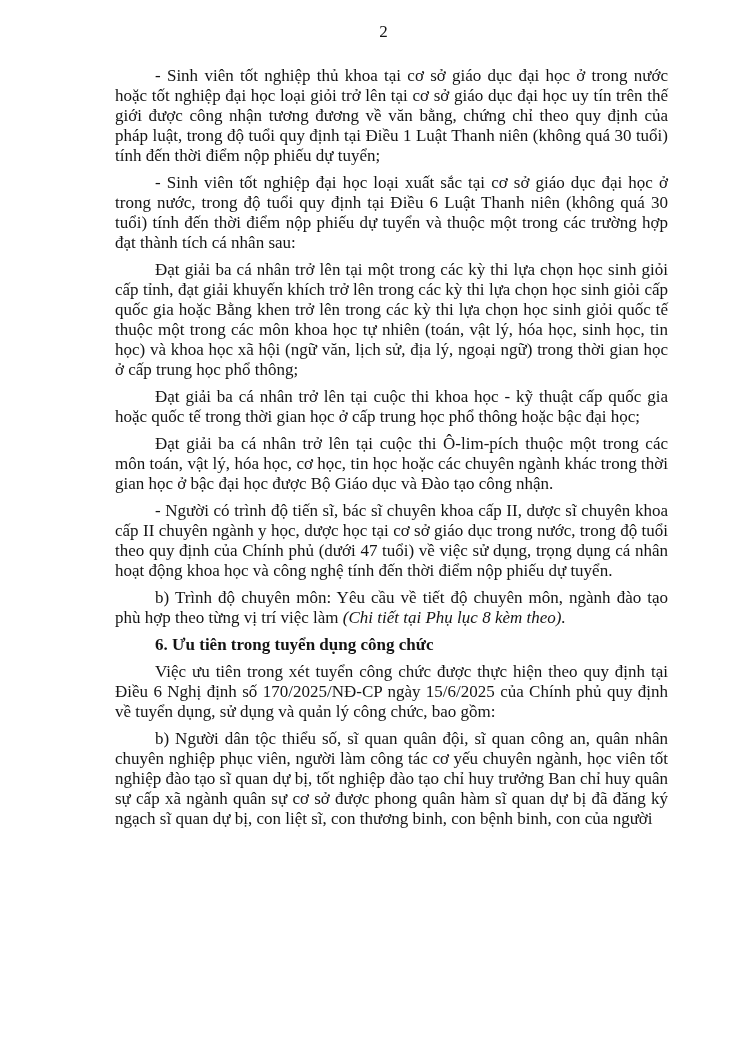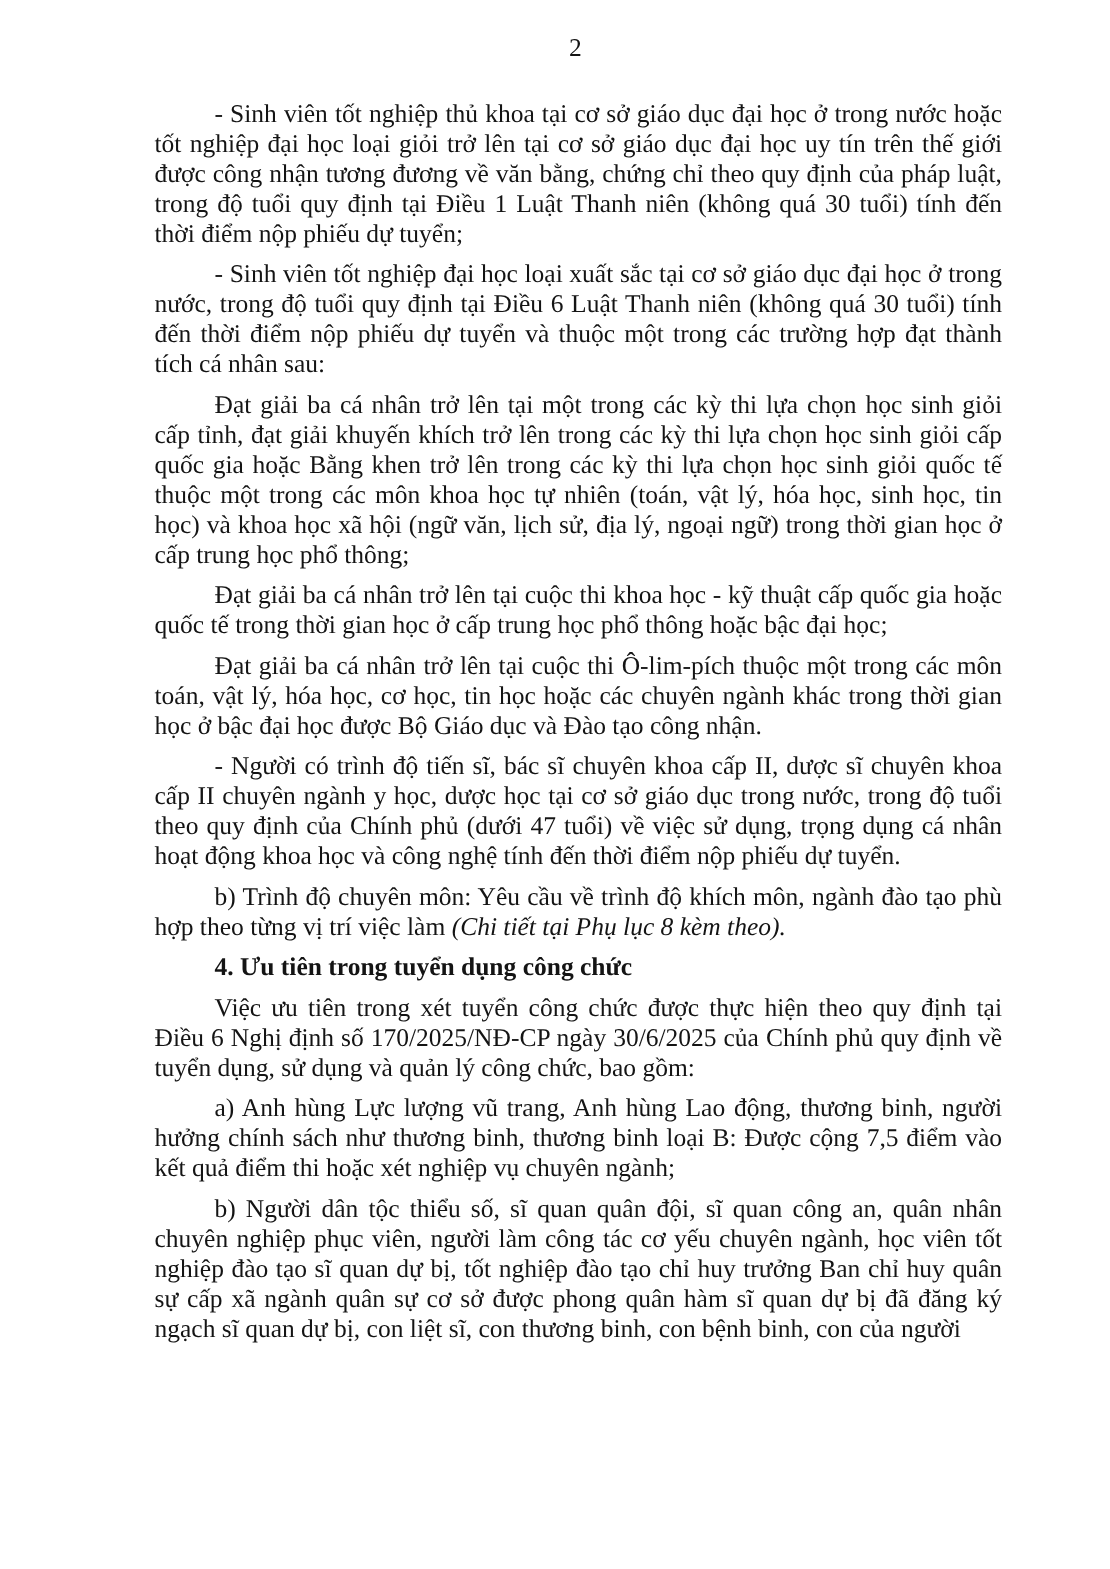--- a/index.html
+++ b/index.html
@@ -22,21 +22,21 @@
     top: 22px;
     width: 569px;
     font-size: 17px;
     line-height: 20px;
   }
   .page-num {
     text-align: center;
     margin: 0 0 24px 0;
   }
   p.para {
-    margin: 0 0 7px 4px;
+    margin: 0 0 7px 16px;
     text-indent: 40px;
     text-align: justify;
   }
   p.heading {
     font-weight: bold;
     text-align: left;
   }
   .italic {
     font-style: italic;
   }
@@ -55,27 +55,26 @@
 
     <p class="para">Đạt giải ba cá nhân trở lên tại một trong các kỳ thi lựa chọn học sinh giỏi cấp tỉnh, đạt giải khuyến khích trở lên trong các kỳ thi lựa chọn học sinh giỏi cấp quốc gia hoặc Bằng khen trở lên trong các kỳ thi lựa chọn học sinh giỏi quốc tế thuộc một trong các môn khoa học tự nhiên (toán, vật lý, hóa học, sinh học, tin học) và khoa học xã hội (ngữ văn, lịch sử, địa lý, ngoại ngữ) trong thời gian học ở cấp trung học phổ thông;</p>
 
     <p class="para">Đạt giải ba cá nhân trở lên tại cuộc thi khoa học - kỹ thuật cấp quốc gia hoặc quốc tế trong thời gian học ở cấp trung học phổ thông hoặc bậc đại học;</p>
 
     <p class="para">Đạt giải ba cá nhân trở lên tại cuộc thi Ô-lim-pích thuộc một trong các môn toán, vật lý, hóa học, cơ học, tin học hoặc các chuyên ngành khác trong thời gian học ở bậc đại học được Bộ Giáo dục và Đào tạo công nhận.</p>
 
     <p class="para">- Người có trình độ tiến sĩ, bác sĩ chuyên khoa cấp II, dược sĩ chuyên khoa cấp II chuyên ngành y học, dược học tại cơ sở giáo dục trong nước, trong độ tuổi theo quy định của Chính phủ (dưới 47 tuổi) về việc sử dụng, trọng dụng cá nhân hoạt động khoa học và công nghệ tính đến thời điểm nộp phiếu dự tuyển.</p>
 
     <p class="para">
-      <span>b) Trình độ chuyên môn: Yêu cầu về trình độ khích môn, ngành đào tạo phù hợp theo từng vị trí việc làm</span>
+      <span>b) Trình độ chuyên môn: Yêu cầu về tiết độ chuyên môn, ngành đào tạo phù hợp theo từng vị trí việc làm</span>
       <span class="italic">(Chi tiết tại Phụ lục 8 kèm theo).</span>
     </p>
 
 
-    <p class="para heading">4. Ưu tiên trong tuyển dụng công chức</p>
+    <p class="para heading">6. Ưu tiên trong tuyển dụng công chức</p>
 
-    <p class="para">Việc ưu tiên trong xét tuyển công chức được thực hiện theo quy định tại Điều 6 Nghị định số 170/2025/NĐ-CP ngày 30/6/2025 của Chính phủ quy định về tuyển dụng, sử dụng và quản lý công chức, bao gồm:</p>
+    <p class="para">Việc ưu tiên trong xét tuyển công chức được thực hiện theo quy định tại Điều 6 Nghị định số 170/2025/NĐ-CP ngày 15/6/2025 của Chính phủ quy định về tuyển dụng, sử dụng và quản lý công chức, bao gồm:</p>
 
-    <p class="para">a) Anh hùng Lực lượng vũ trang, Anh hùng Lao động, thương binh, người hưởng chính sách như thương binh, thương binh loại B: Được cộng 7,5 điểm vào kết quả điểm thi hoặc xét nghiệp vụ chuyên ngành;</p>
 
     <p class="para">b) Người dân tộc thiểu số, sĩ quan quân đội, sĩ quan công an, quân nhân chuyên nghiệp phục viên, người làm công tác cơ yếu chuyên ngành, học viên tốt nghiệp đào tạo sĩ quan dự bị, tốt nghiệp đào tạo chỉ huy trưởng Ban chỉ huy quân sự cấp xã ngành quân sự cơ sở được phong quân hàm sĩ quan dự bị đã đăng ký ngạch sĩ quan dự bị, con liệt sĩ, con thương binh, con bệnh binh, con của người</p>
 
   </div>
 </div>
 
 </body></html>

